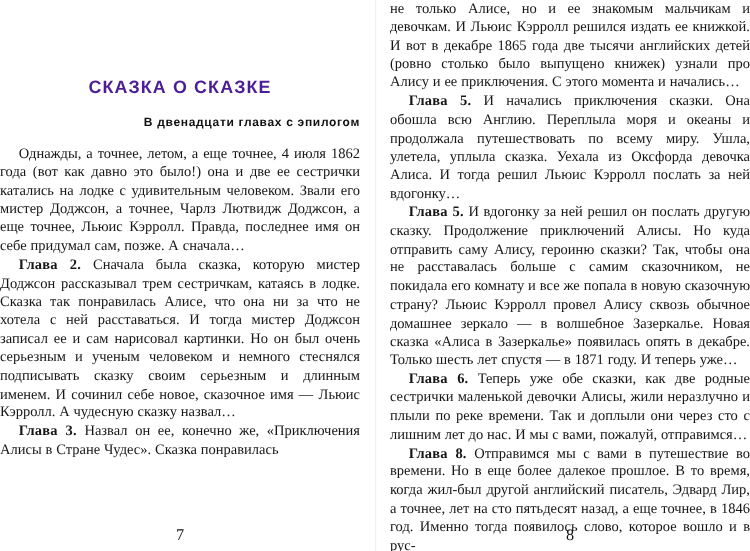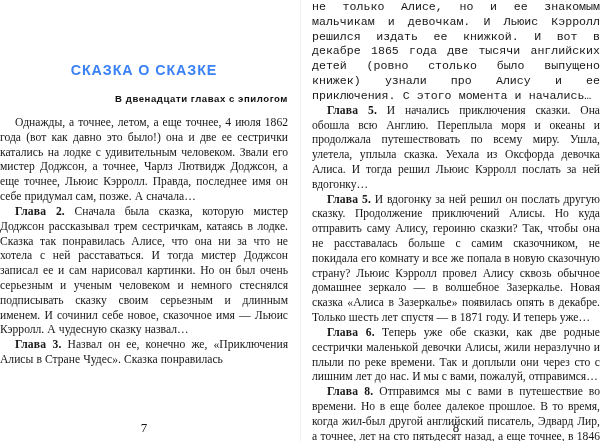--- a/index.html
+++ b/index.html
@@ -56,21 +56,21 @@
   .title-block {
     padding-top: 62px;
     text-align: center;
   }
   .book-title {
     font-family: "Liberation Sans", "DejaVu Sans", sans-serif;
     font-size: 14.3px;
     font-weight: 700;
     letter-spacing: 0.9px;
     line-height: 17px;
-    color: #3b82f6;
+    color: #4c1d95;
     margin: 0;
     white-space: nowrap;
   }
   .book-subtitle {
     font-family: "Liberation Sans", "DejaVu Sans", sans-serif;
     font-size: 9.6px;
     font-weight: 700;
     letter-spacing: 0.55px;
     color: #111111;
     margin: 0;
@@ -91,21 +91,20 @@
     font-size: 11.6px;
     line-height: 14.82px;
     text-align: justify;
     text-justify: inter-word;
     text-indent: 15px;
     word-spacing: 0.2px;
     hyphens: manual;
   }
   p.para.cont {
     text-indent: 0;
-    font-family: Liberation Mono, monospace;
   }
   p.para .chapter-label {
     font-weight: 700;
     letter-spacing: 0.15px;
   }
 
   .folio {
     position: absolute;
     bottom: 6px;
     left: 0;

